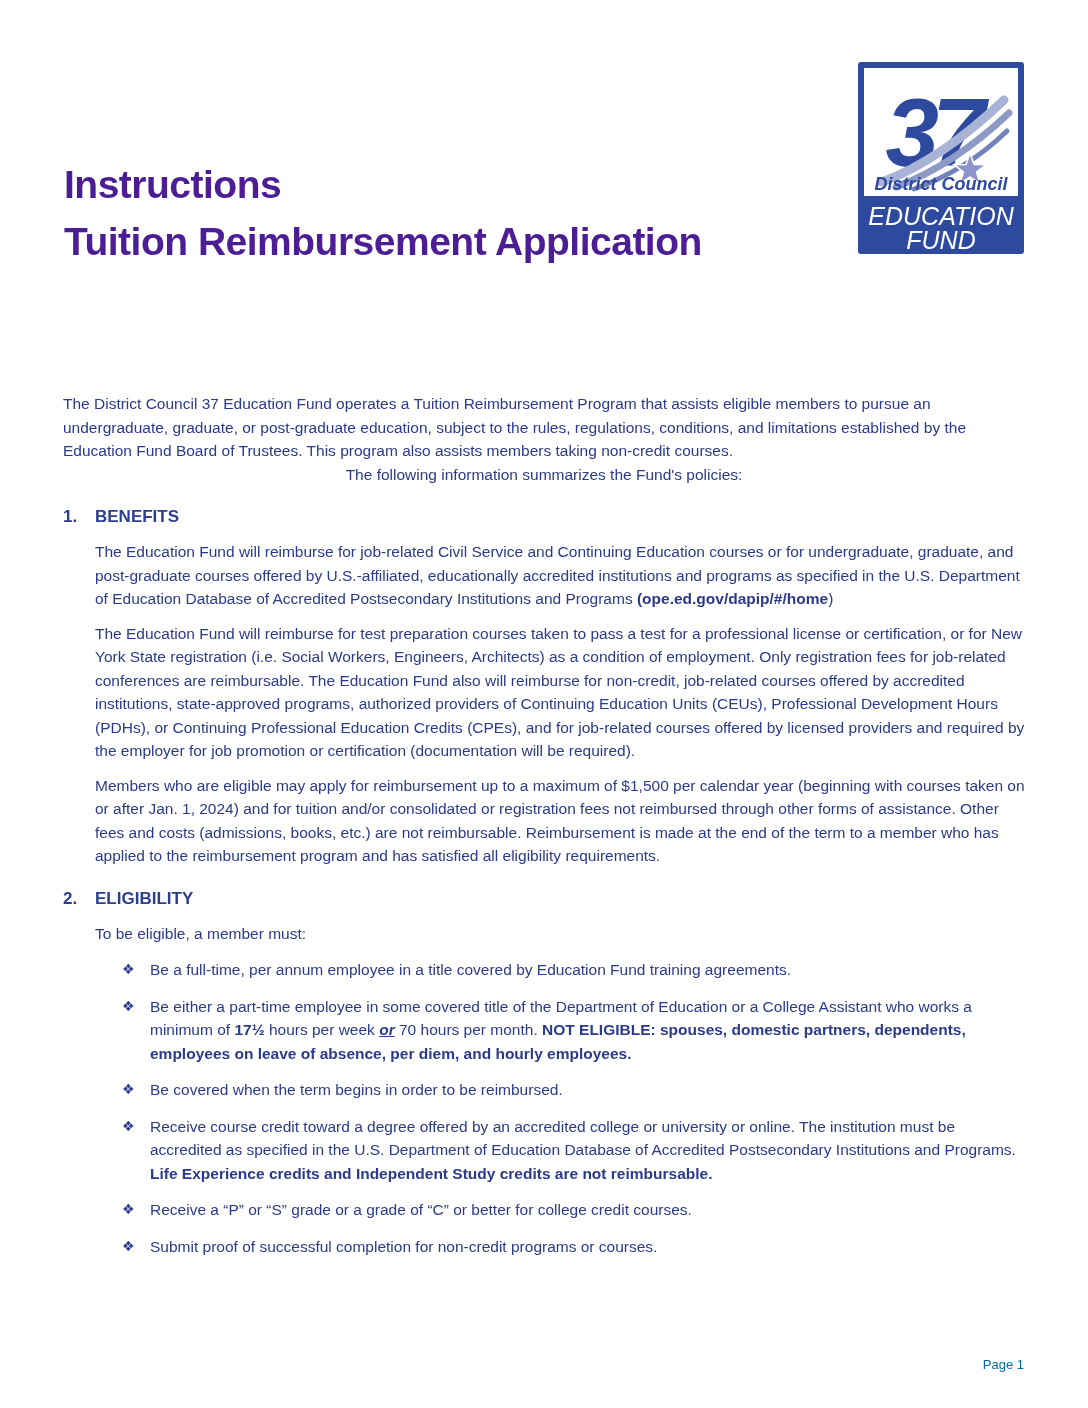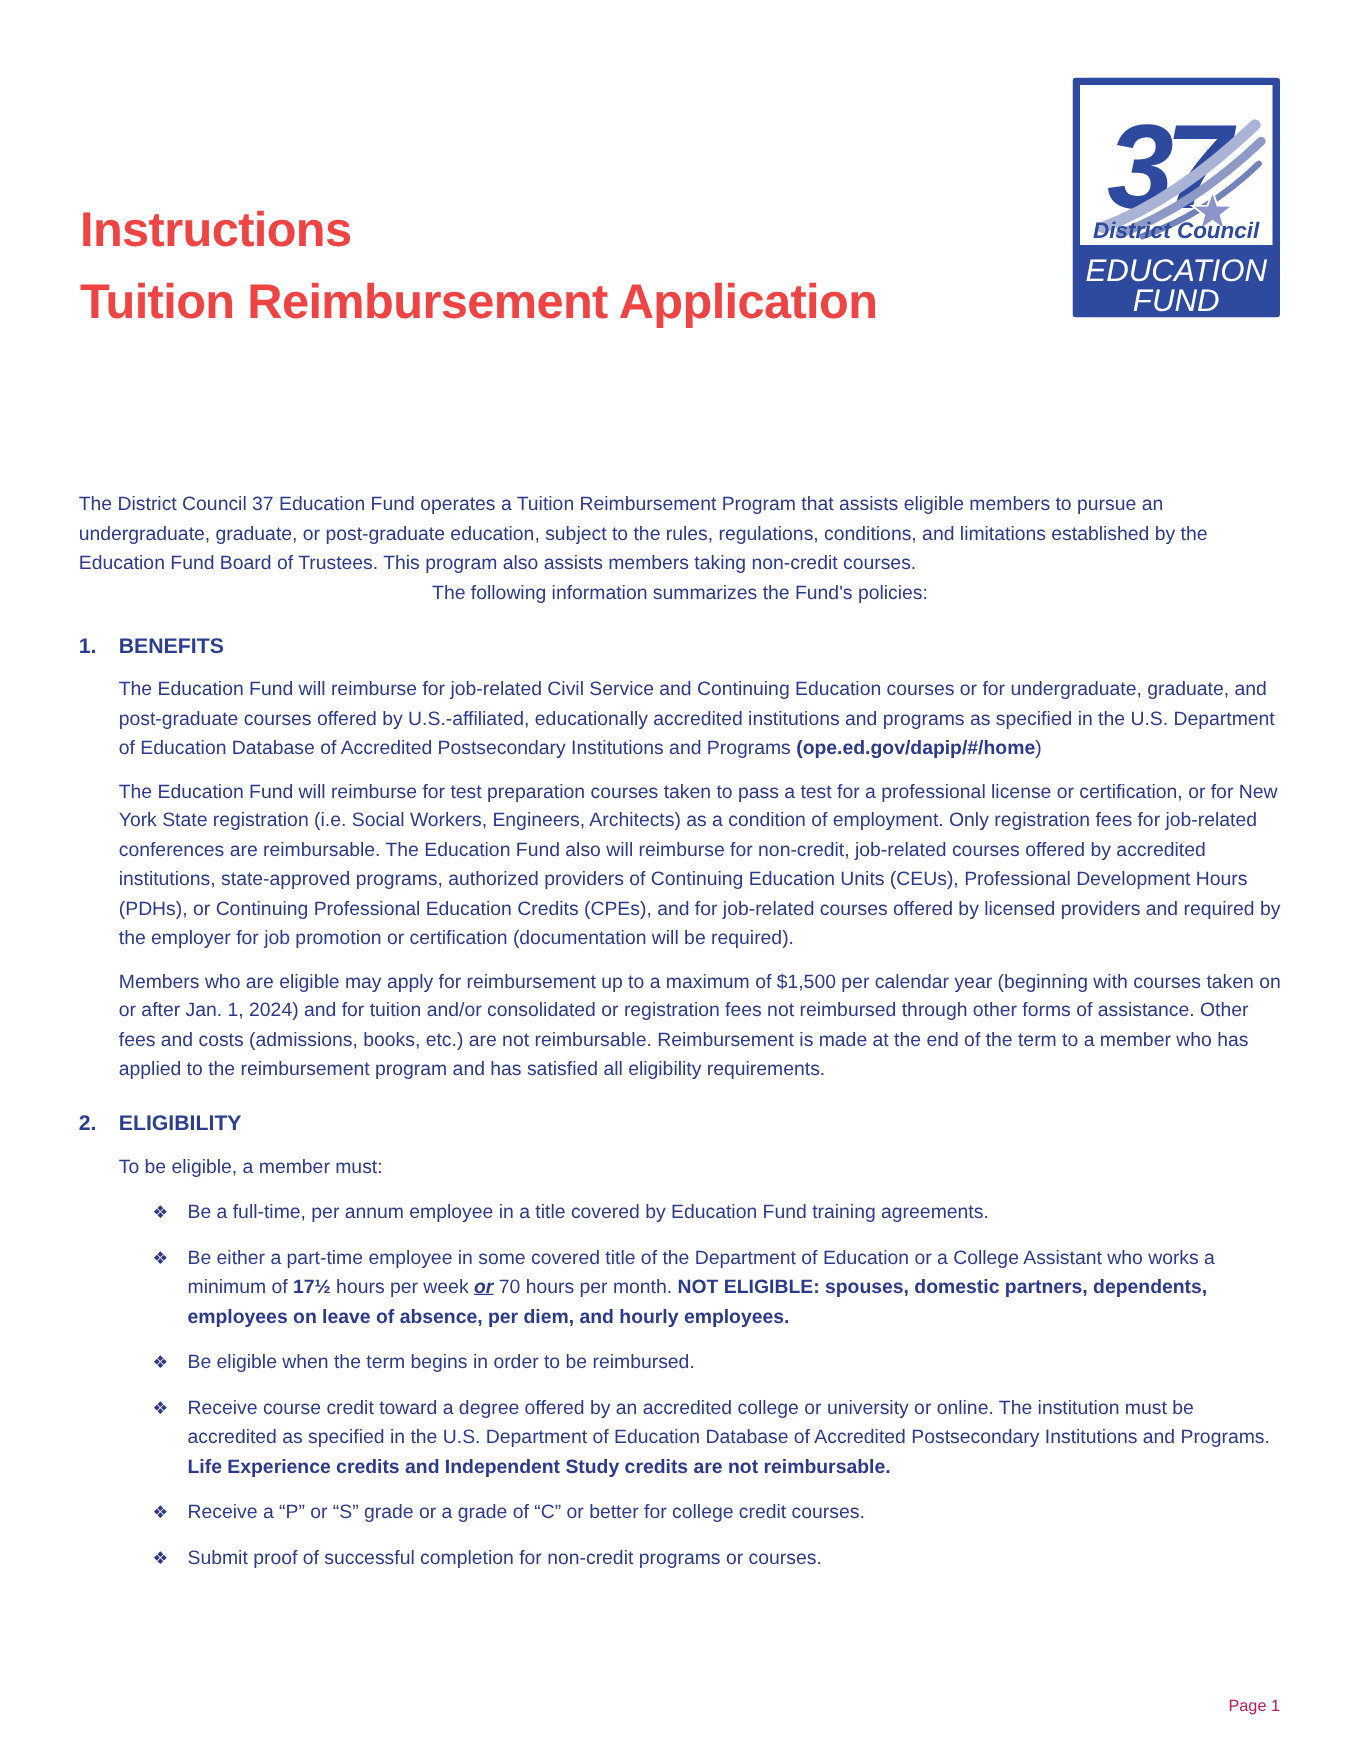--- a/index.html
+++ b/index.html
@@ -13,21 +13,21 @@
   }
   .b { font-weight: bold; }
   .u { text-decoration: underline; font-style: italic; }
 
   
   .doc-title {
     position: absolute;
     left: 64px; top: 156px;
     font-size: 39px; line-height: 57px;
     font-weight: bold;
-    color: #ef4444;
+    color: #4c1d95;
     letter-spacing: -0.5px;
   }
 
   
   .logo-wrap { position: absolute; left: 858px; top: 62px; font-style: italic; }
 
   
   .content {
     position: absolute;
     left: 63px; top: 392px;
@@ -61,21 +61,21 @@
     width: 28px; flex: none;
     font-size: 14px;
     color: #2b3a8a;
   }
   .bullet-row .bullet-text { flex: 1; }
 
   .page-footer {
     position: absolute;
     right: 64px; bottom: 36px;
     font-size: 13px;
-    color: #be185d;
+    color: #0369a1;
   }
 </style>
 </head>
 <body>
 
 <div class="doc-title">
   <div>Instructions</div>
   <div>Tuition Reimbursement Application</div>
 </div>
 
@@ -121,21 +121,21 @@
     <div class="bullet-row">
       <span class="glyph">❖</span>
       <span class="bullet-text"><span>Be a full-time, per annum employee in a title covered by Education Fund training agreements.</span></span>
     </div>
     <div class="bullet-row">
       <span class="glyph">❖</span>
       <span class="bullet-text"><span>Be either a part-time employee in some covered title of the Department of Education or a College Assistant who works a minimum of </span><span class="b">17½</span><span> hours per week </span><span class="b u">or</span><span> 70 hours per month. </span><span class="b">NOT ELIGIBLE: spouses, domestic partners, dependents, employees on leave of absence, per diem, and hourly employees.</span></span>
     </div>
     <div class="bullet-row">
       <span class="glyph">❖</span>
-      <span class="bullet-text"><span>Be eligible when the term begins in order to be reimbursed.</span></span>
+      <span class="bullet-text"><span>Be covered when the term begins in order to be reimbursed.</span></span>
     </div>
     <div class="bullet-row">
       <span class="glyph">❖</span>
       <span class="bullet-text"><span>Receive course credit toward a degree offered by an accredited college or university or online. The institution must be accredited as specified in the U.S. Department of Education Database of Accredited Postsecondary Institutions and Programs. </span><span class="b">Life Experience credits and Independent Study credits are not reimbursable.</span></span>
     </div>
     <div class="bullet-row">
       <span class="glyph">❖</span>
       <span class="bullet-text"><span>Receive a “P” or “S” grade or a grade of “C” or better for college credit courses.</span></span>
     </div>
     <div class="bullet-row">

